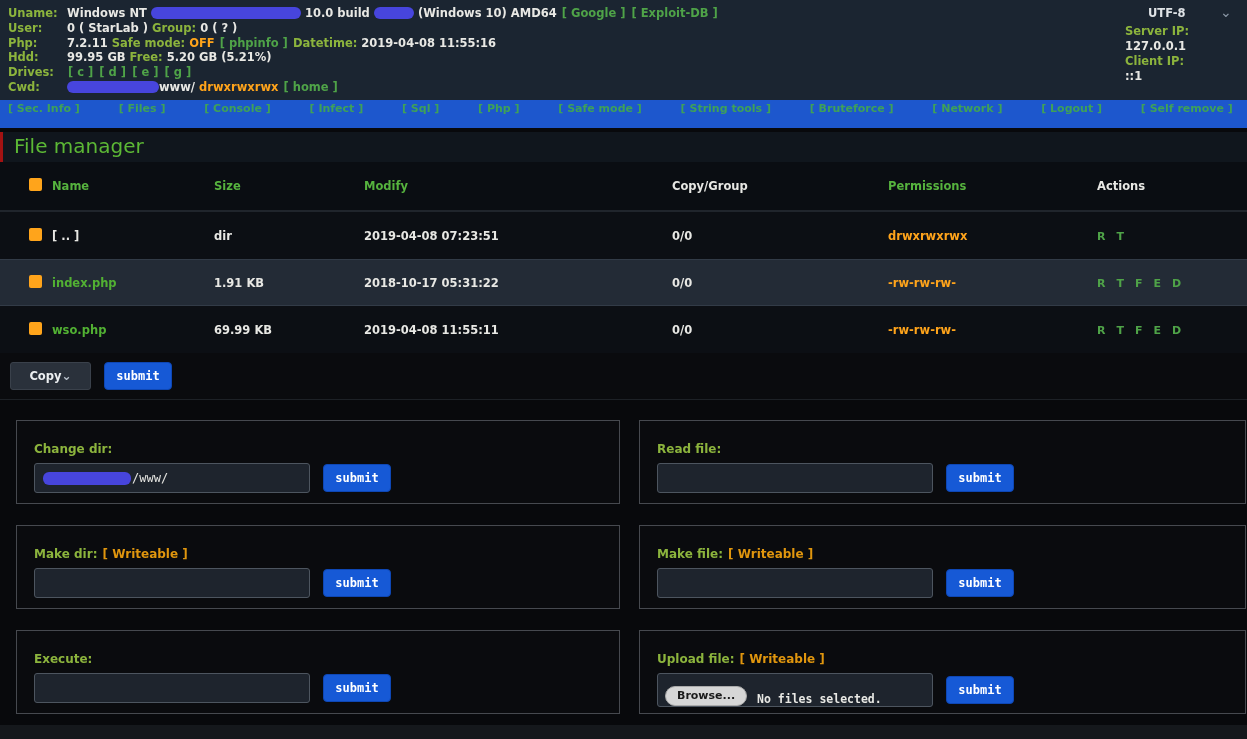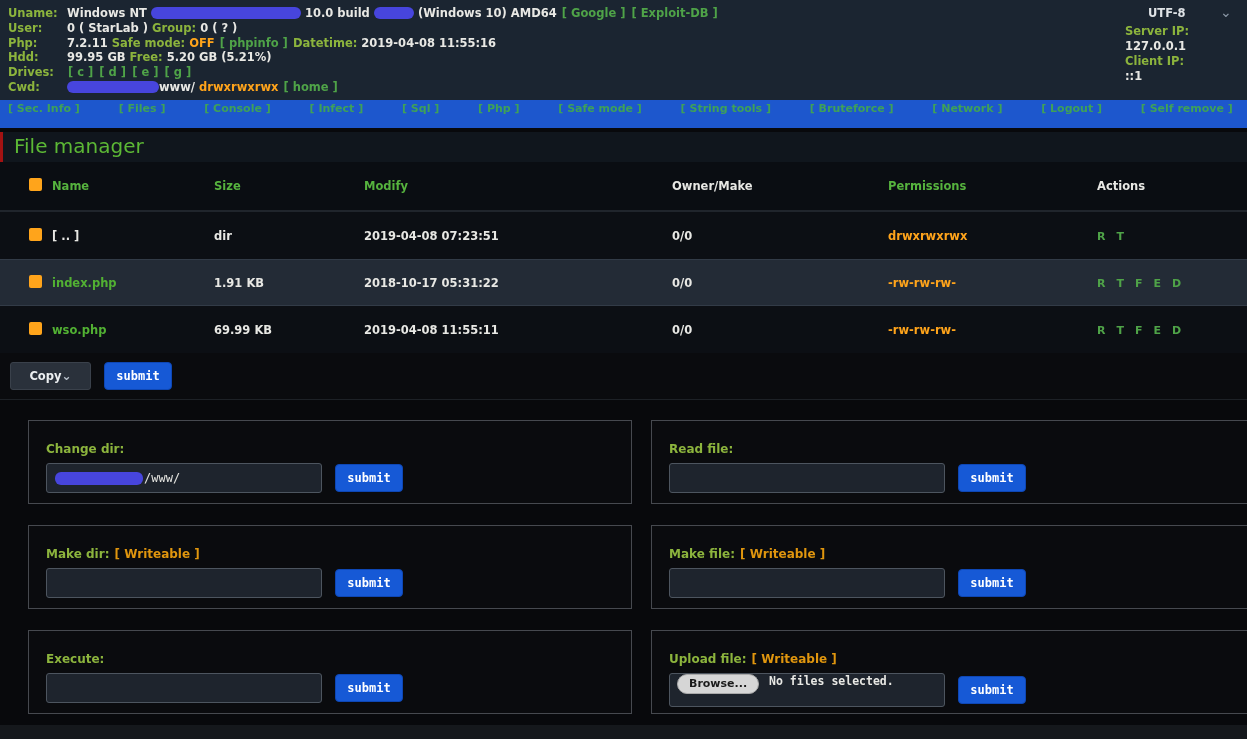--- a/index.html
+++ b/index.html
@@ -44,29 +44,29 @@
   .fname-dir{color:#e8e8e4;cursor:pointer}
   .act{color:var(--link);margin-right:7px;font-size:11px;cursor:pointer}
 
   
   .bulkbar{display:flex;align-items:flex-start;height:47px;padding:9px 0 0 10px;border-bottom:1px solid #1d2126;background:#0a0b0e}
   .select{width:81px;height:28px;background:#2a313b;border:1px solid #3a414b;border-radius:3px;color:#eceff1;font-size:11.5px;font-weight:bold;display:flex;align-items:center;justify-content:center;padding:0 7px;cursor:pointer}
   .chev{font-size:12px;color:#b9c2cc;line-height:1}
   .btn{margin-left:13px;min-width:68px;height:28px;background:var(--btn-blue);border:1px solid #0e47b5;border-radius:4px;color:#fff;font-family:"DejaVu Sans Mono","Liberation Mono",monospace;font-size:12px;font-weight:bold;cursor:pointer}
 
   
-  .panels{display:grid;grid-template-columns:604px 607px;column-gap:19px;row-gap:21px;padding-left:28px;margin-top:20px}
+  .panels{display:grid;grid-template-columns:604px 607px;column-gap:19px;row-gap:21px;padding-left:16px;margin-top:20px}
   .panel{height:84px;border:1px solid #46494f;background:#0a0b0e;padding:17px 0 0 17px}
   .ptitle{color:var(--olive);font-weight:bold;font-size:12px}
   .writeable{color:#e0960e;font-weight:bold;font-size:12px;}
   .prow{display:flex;align-items:center;margin-top:6px}
   .tinput,.finput{width:276px;height:30px;background:#1e242d;border:1px solid #4d555f;border-radius:3px;color:#e6e6e2;font-family:"DejaVu Sans Mono","Liberation Mono",monospace;font-size:12px;padding:0 8px}
   .finput{display:flex;align-items:center}
   .finput .redact{height:13px;width:88px;margin-right:1px}
-  .filebox{width:276px;height:34px;background:#1e242d;border:1px solid #4d555f;border-radius:3px;display:flex;align-items:flex-start;padding:0 7px;cursor:pointer}
+  .filebox{width:276px;height:34px;background:#1e242d;border:1px solid #4d555f;border-radius:3px;display:flex;align-items:flex-end;padding:0 7px;cursor:pointer}
   .browse-pill{background:#d6d6d6;color:#1a1a1a;border-radius:10px;border:1px solid #aaa;padding:2px 11px 3px;font-size:11px;font-weight:bold;white-space:nowrap}
   .nofile{margin-left:10px;font-size:11.5px;font-weight:bold;color:#e8e8e4;white-space:nowrap}
 
   .footer{height:14px;background:#15181c;margin-top:11px}
 </style>
 </head>
 <body>
 
 <header class="hdr">
   <div class="hdr-row">
@@ -151,21 +151,21 @@
 </nav>
 
 <div class="fm-title">File manager</div>
 
 <div>
   <div class="trow thead">
     <span class="c-check"><span class="checkbox"></span></span>
     <span class="green-h">Name</span>
     <span class="green-h">Size</span>
     <span class="green-h">Modify</span>
-    <span class="white-h">Owner/Make</span>
+    <span class="white-h">Copy/Group</span>
     <span class="green-h">Permissions</span>
     <span class="white-h">Actions</span>
   </div>
 
   <div class="trow">
     <span class="c-check"><span class="checkbox"></span></span>
     <span class="fname-dir">[ .. ]</span>
     <span>dir</span>
     <span>2019-04-08 07:23:51</span>
     <span>0/0</span>

